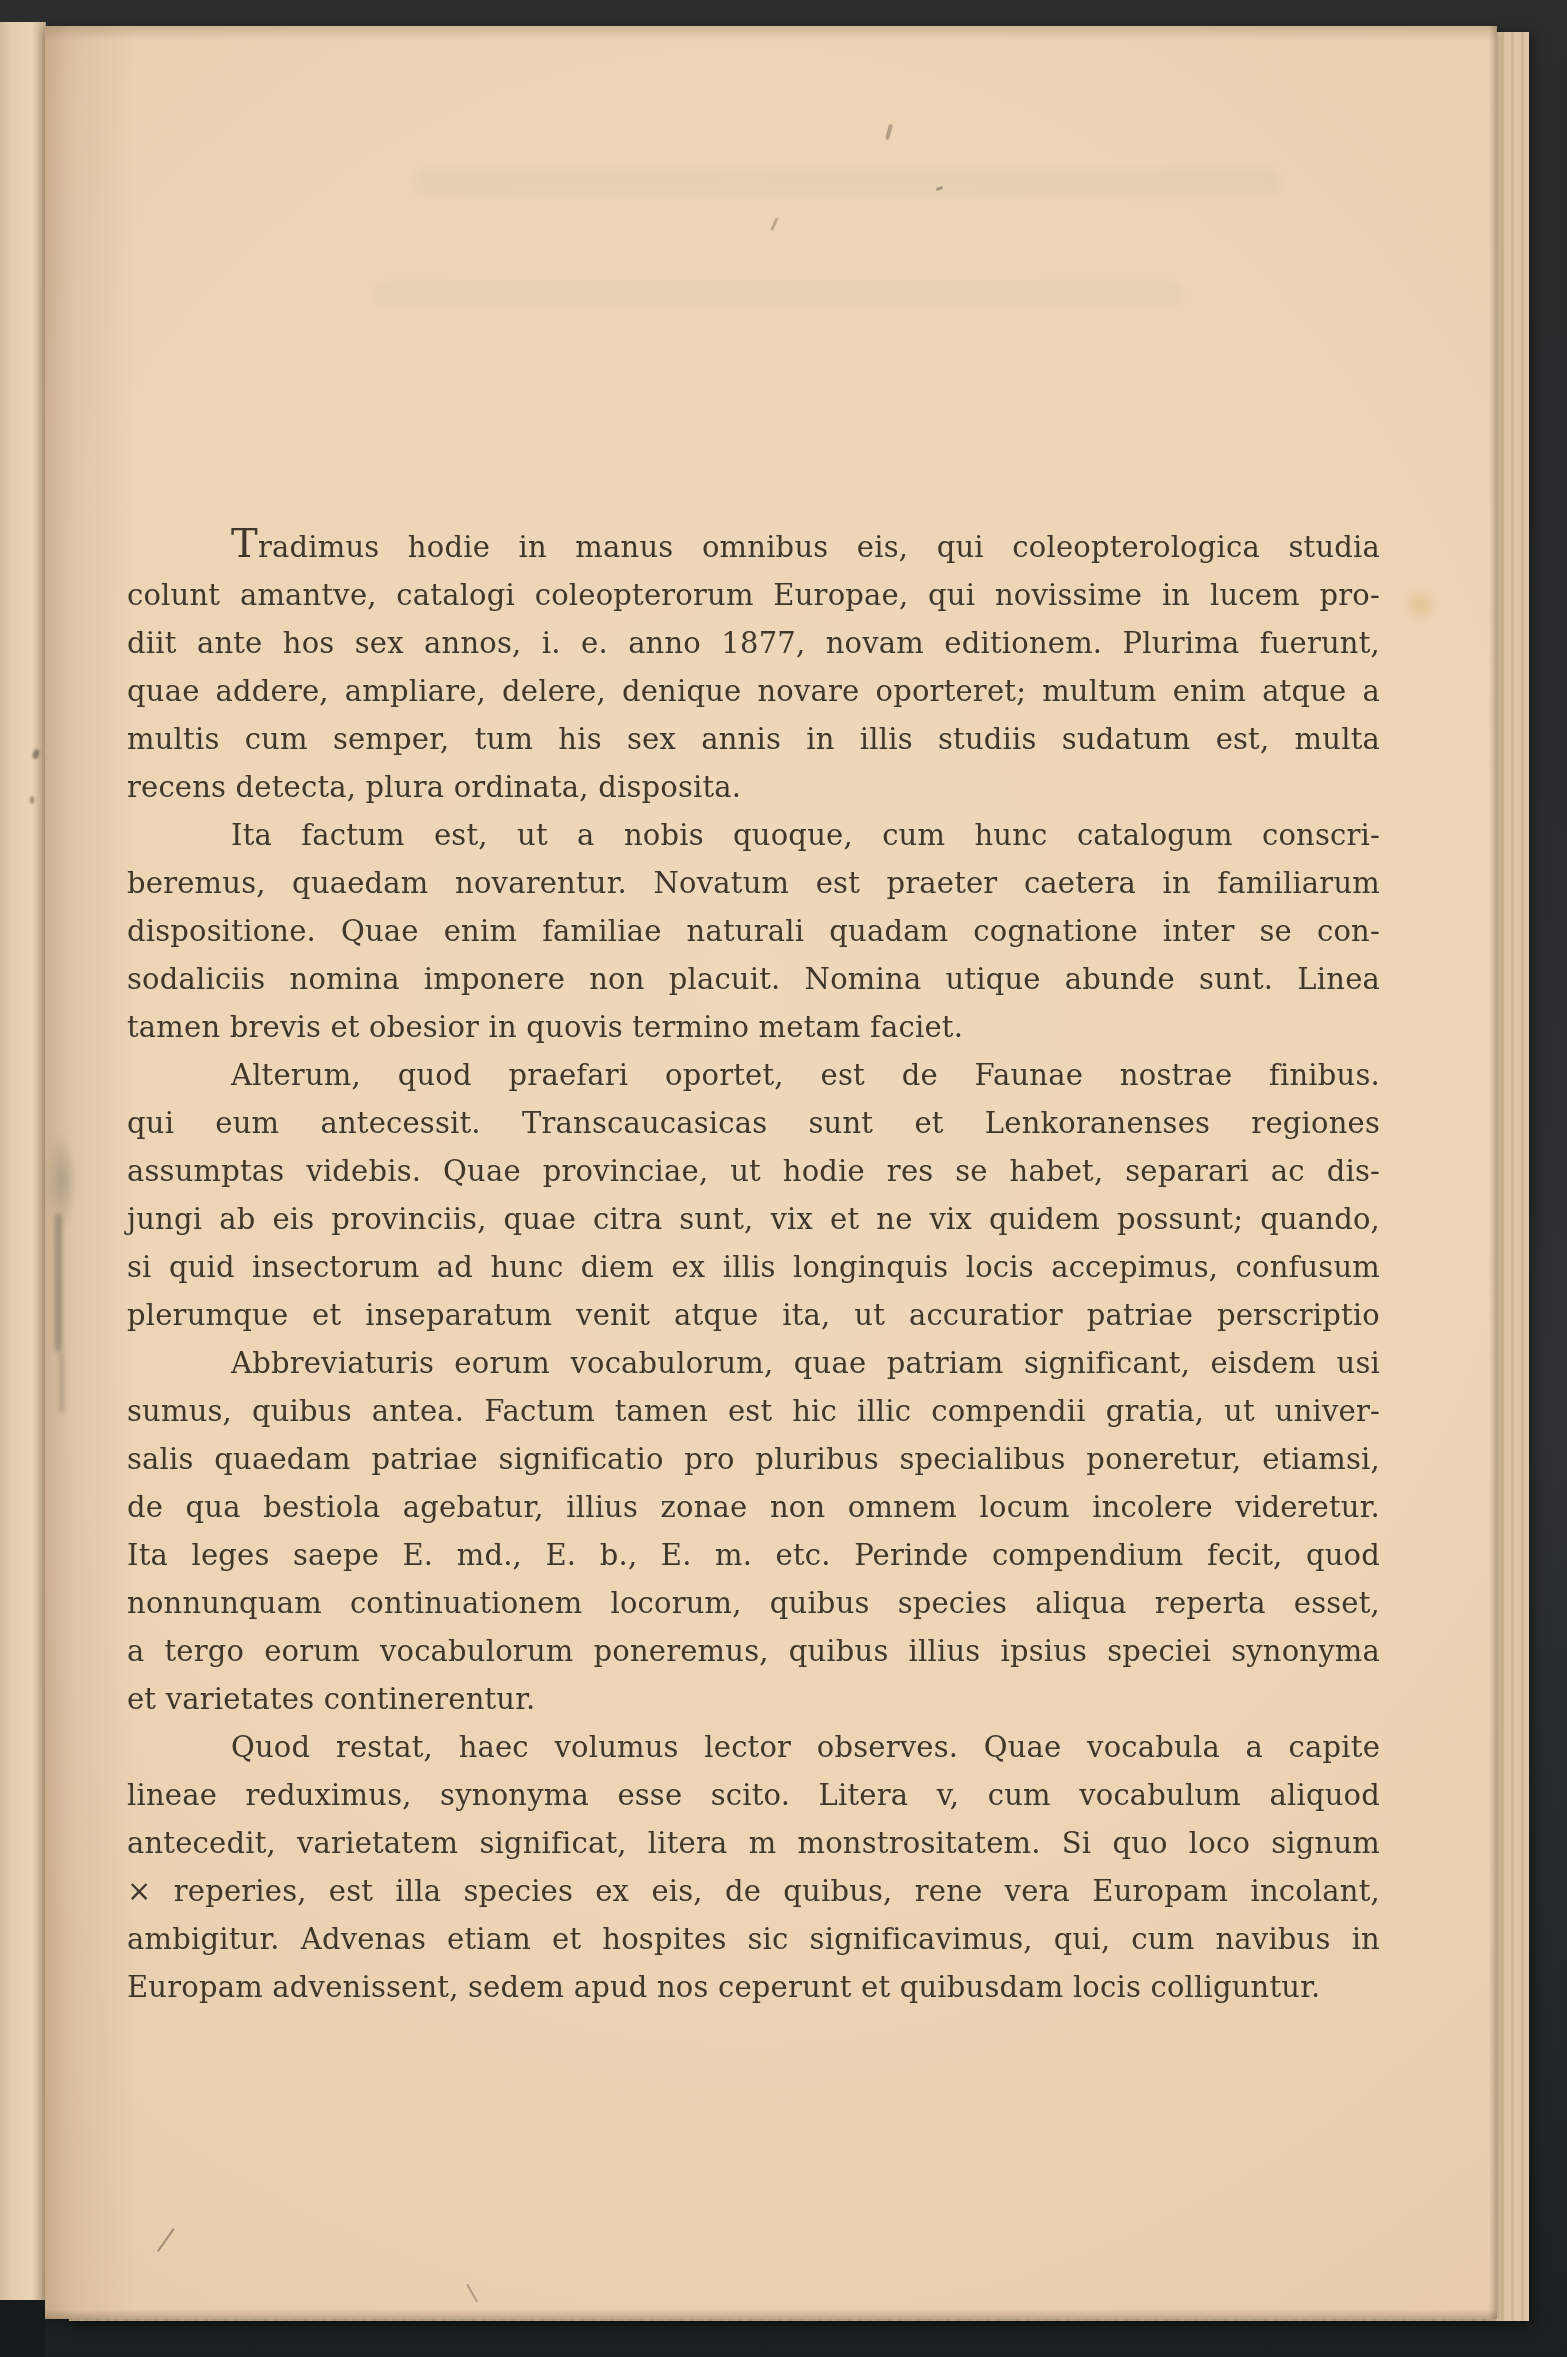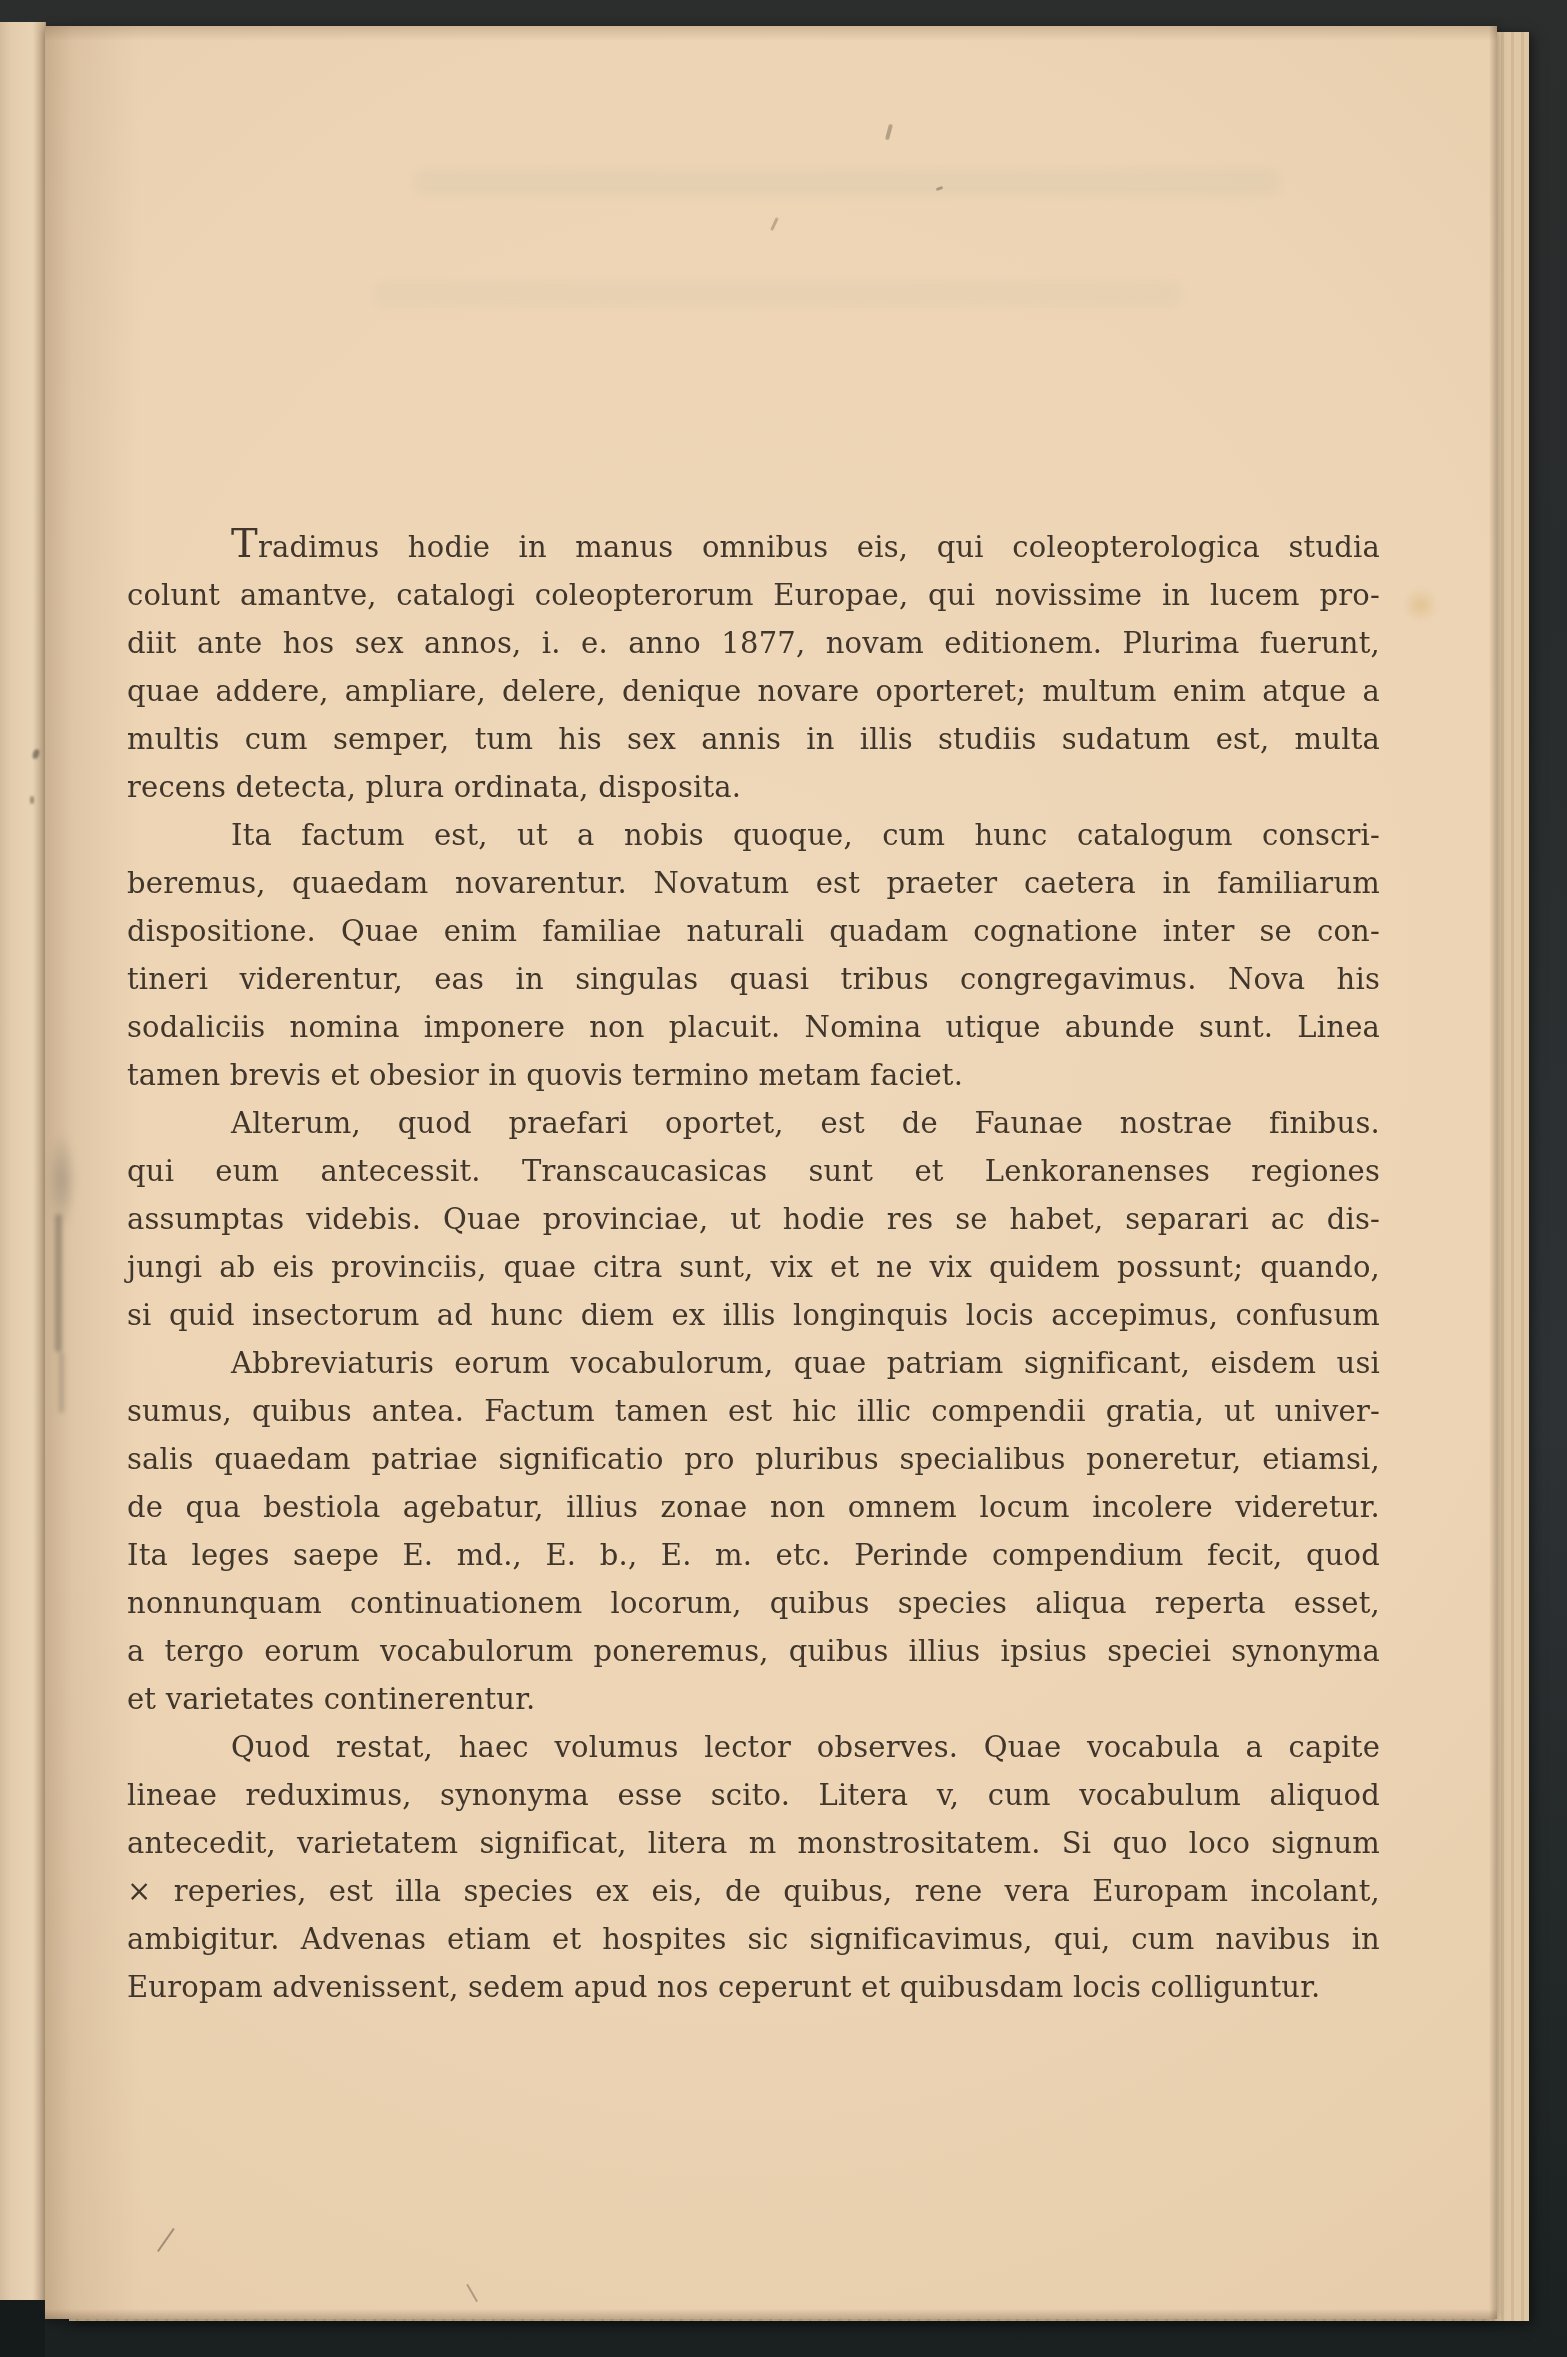--- a/index.html
+++ b/index.html
@@ -114,30 +114,30 @@
         <div class="line">colunt amantve, catalogi coleopterorum Europae, qui novissime in lucem pro-</div>
         <div class="line">diit ante hos sex annos, i. e. anno 1877, novam editionem.  Plurima fuerunt,</div>
         <div class="line">quae addere, ampliare, delere, denique novare oporteret; multum enim atque a</div>
         <div class="line">multis cum semper, tum his sex annis in illis studiis sudatum est, multa</div>
         <div class="line last">recens detecta, plura ordinata, disposita.</div>
       </div>
       <div class="paragraph">
         <div class="line indent">Ita factum est, ut a nobis quoque, cum hunc catalogum conscri-</div>
         <div class="line">beremus, quaedam novarentur.  Novatum est praeter caetera in familiarum</div>
         <div class="line">dispositione.  Quae enim familiae naturali quadam cognatione inter se con-</div>
-        <div class="line">tineri viderentur, eas in singulas quasi tribus congregavimus.  Nova his</div>
         <div class="line">sodaliciis nomina imponere non placuit.  Nomina utique abunde sunt.  Linea</div>
         <div class="line last">tamen brevis et obesior in quovis termino metam faciet.</div>
       </div>
       <div class="paragraph">
         <div class="line indent">Alterum, quod praefari oportet, est de Faunae nostrae finibus.</div>
         <div class="line">qui eum antecessit.  Transcaucasicas sunt et Lenkoranenses regiones</div>
         <div class="line">assumptas videbis.  Quae provinciae, ut hodie res se habet, separari ac dis-</div>
         <div class="line">jungi ab eis provinciis, quae citra sunt, vix et ne vix quidem possunt; quando,</div>
         <div class="line">si quid insectorum ad hunc diem ex illis longinquis locis accepimus, confusum</div>
+        <div class="line">plerumque et inseparatum venit atque ita, ut accuratior patriae perscriptio</div>
       </div>
       <div class="paragraph">
         <div class="line indent">Abbreviaturis eorum vocabulorum, quae patriam significant, eisdem usi</div>
         <div class="line">sumus, quibus antea.  Factum tamen est hic illic compendii gratia, ut univer-</div>
         <div class="line">salis quaedam patriae significatio pro pluribus specialibus poneretur, etiamsi,</div>
         <div class="line">de qua bestiola agebatur, illius zonae non omnem locum incolere videretur.</div>
         <div class="line">Ita leges saepe E. md., E. b., E. m. etc.  Perinde compendium fecit, quod</div>
         <div class="line">nonnunquam continuationem locorum, quibus species aliqua reperta esset,</div>
         <div class="line">a tergo eorum vocabulorum poneremus, quibus illius ipsius speciei synonyma</div>
         <div class="line last">et varietates continerentur.</div>

